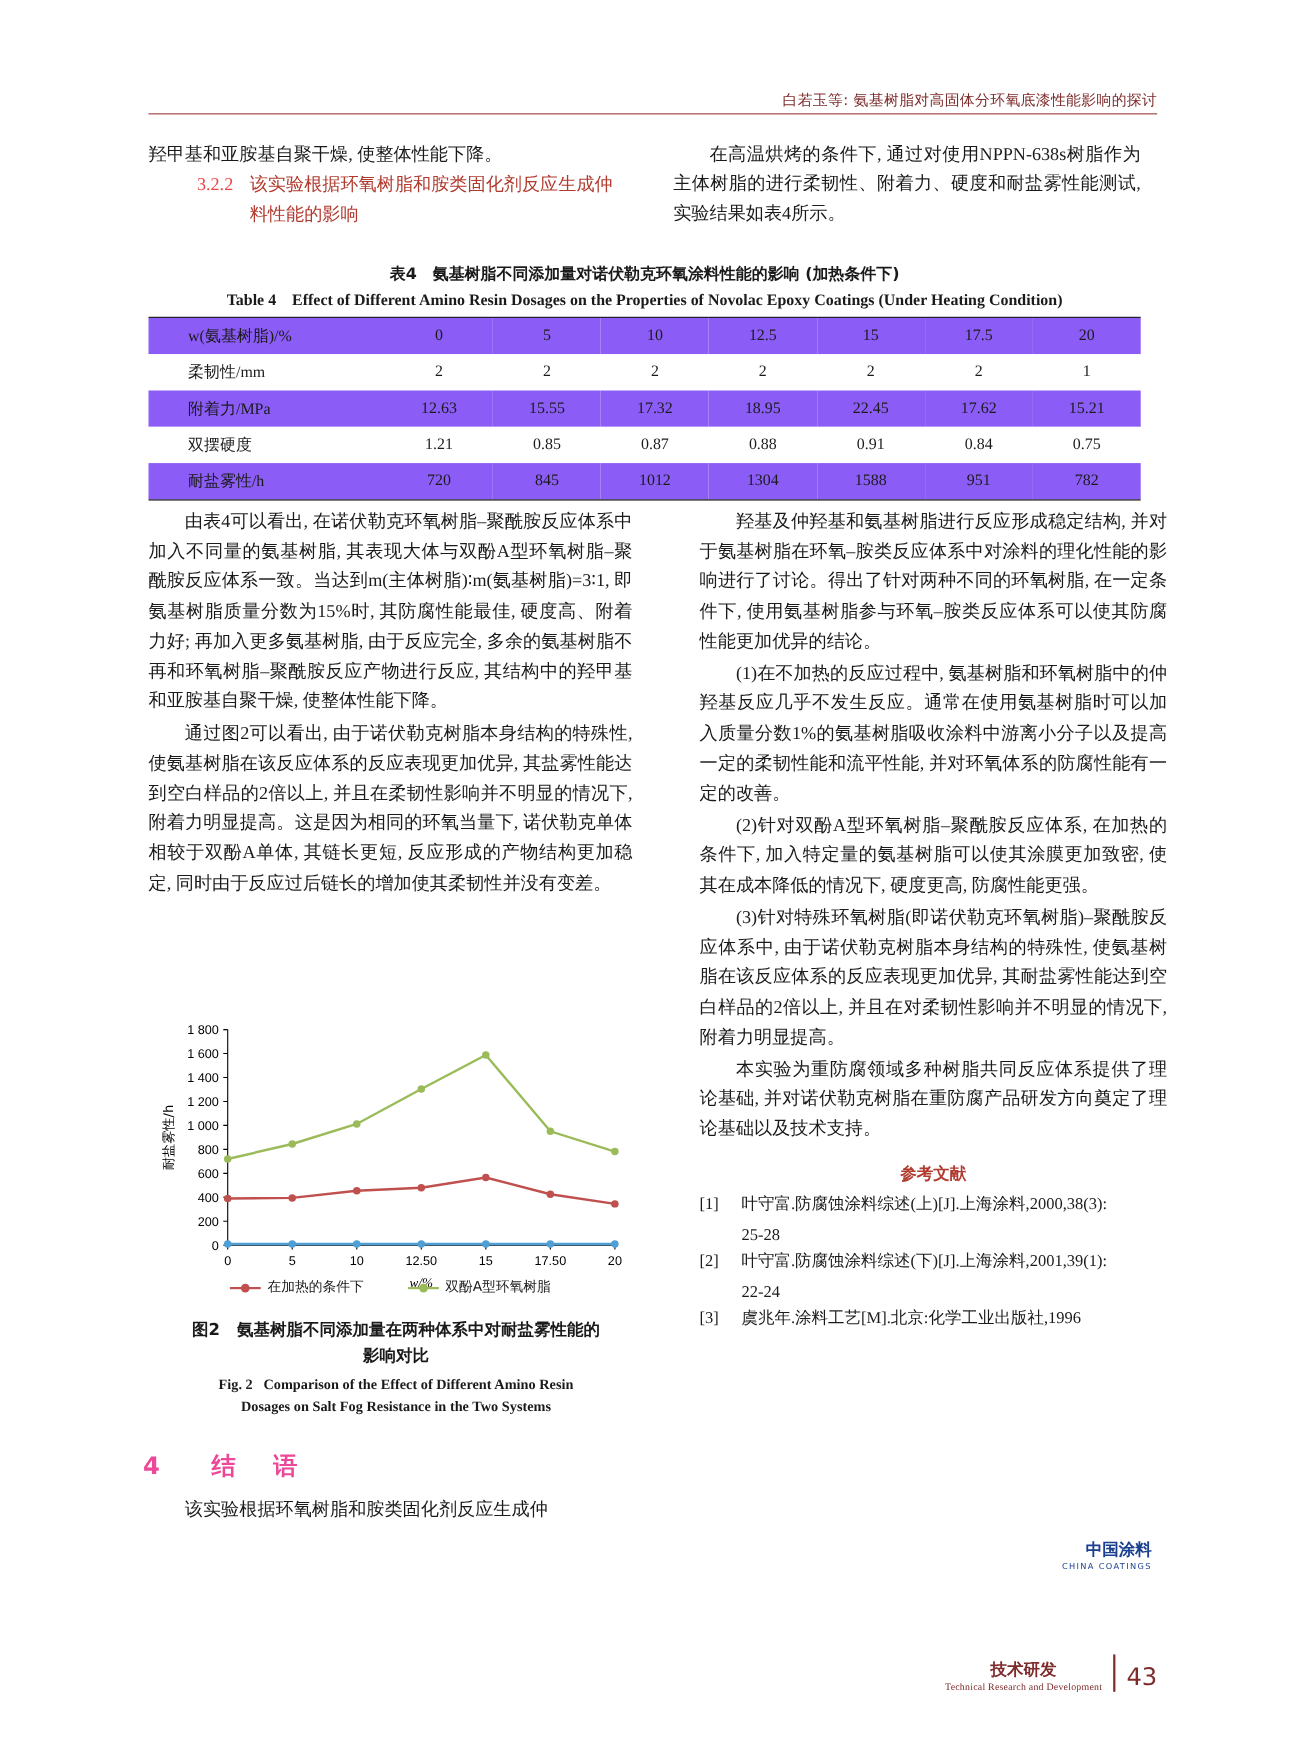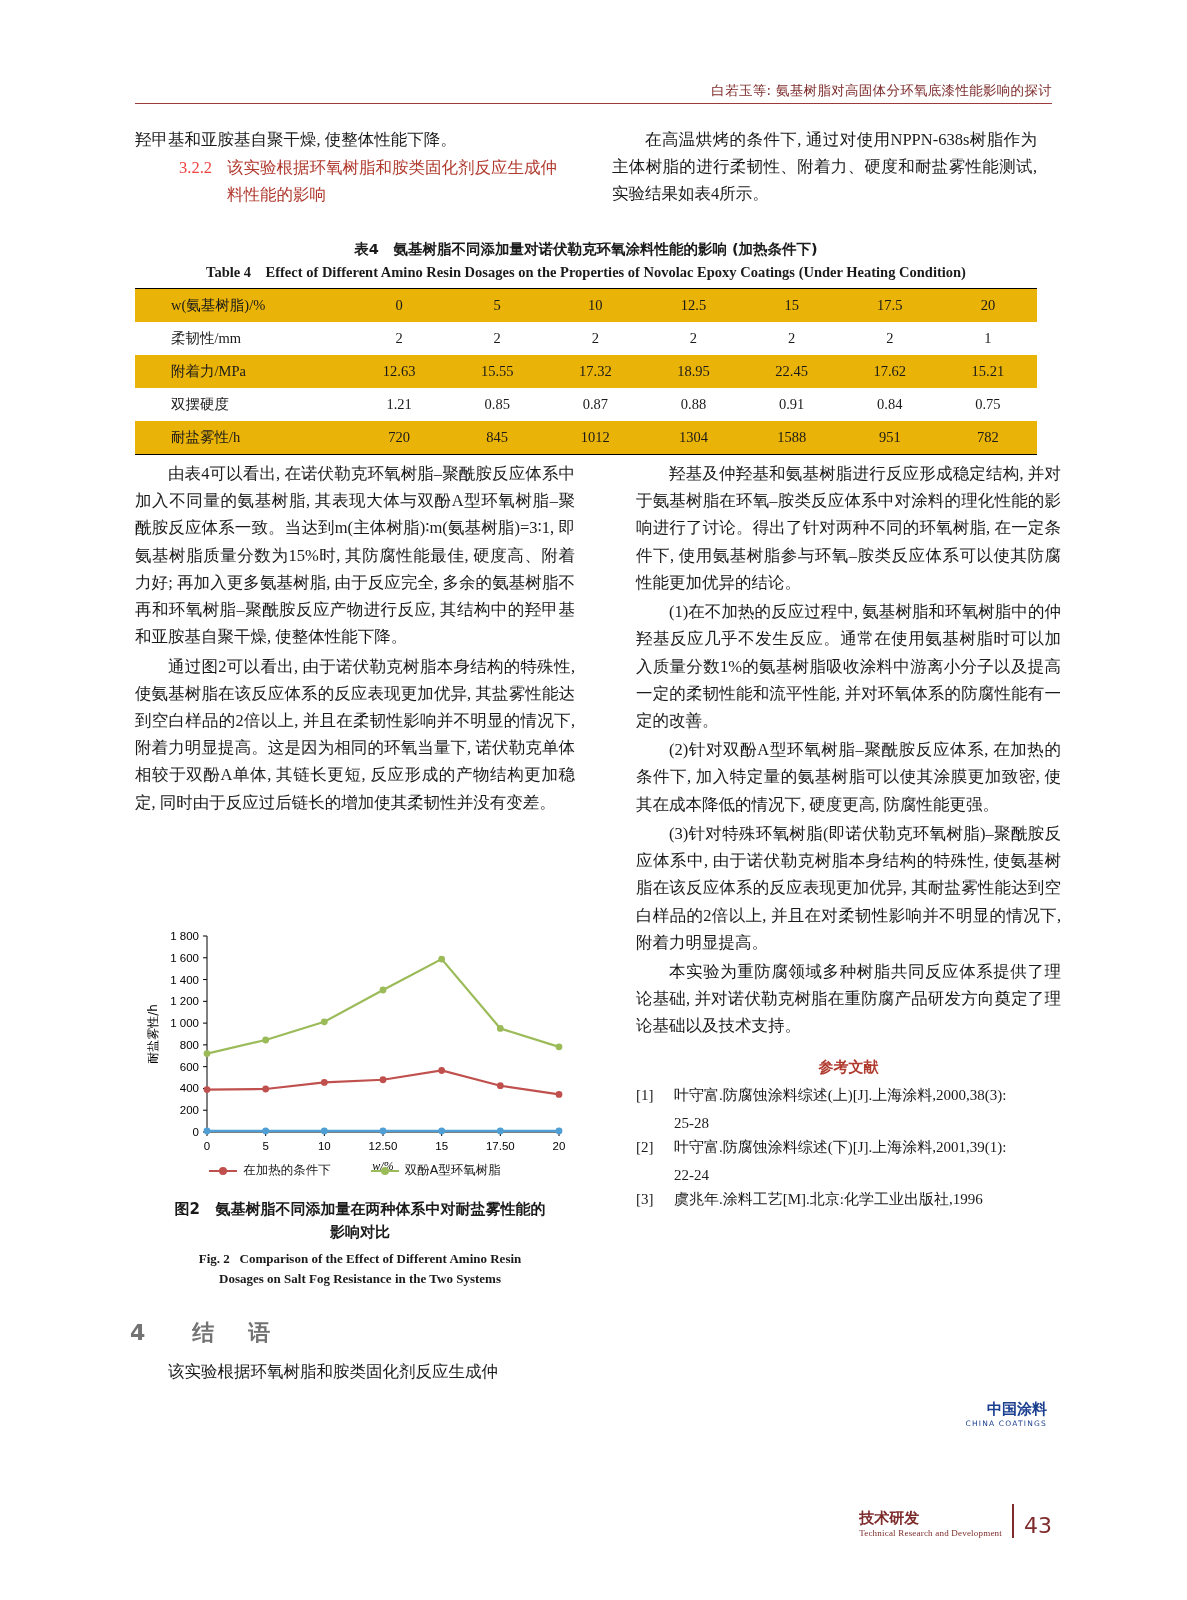--- a/index.html
+++ b/index.html
@@ -82,21 +82,21 @@
   table.data td {
     padding:7px 4px;
     text-align:center;
     border:none;
   }
   table.data td.rowlabel {
     text-align:left;
     padding-left:36px;
     width:215px;
   }
-  tr.shade td { background:#eab308; }
+  tr.shade td { background:#8b5cf6; }
   tr.plain td { background:#ffffff; }
   .tbl-top-rule, .tbl-bottom-rule { height:1px; background:#000; }
   
   .lower-left {
     position:absolute;
     top:460px; left:135px; width:440px;
   }
   .lower-right {
     position:absolute;
     top:460px; left:636px; width:425px;
@@ -119,21 +119,21 @@
   .cap-en {
     font-size:13px; font-weight:bold;
     line-height:1.5; margin-top:6px;
   }
   
   .conc-head {
     position:absolute;
     top:1318px; left:130px;
     font-size:22px;
     font-weight:bold;
-    color:#737373;
+    color:#ec4899;
     font-family:"DejaVu Sans", sans-serif;
     letter-spacing:6px;
     text-align:center;
   }
   .conc-body {
     position:absolute;
     top:1358px; left:135px; width:440px;
   }
   
   .ref-head {
@@ -166,21 +166,21 @@
   }
   .logo-en {
     font-size:7.5px; color:#1b3f8f; letter-spacing:1.2px;
     font-family:"DejaVu Sans", sans-serif;
   }
   .footer {
     position:absolute;
     right:135px; bottom:62px;
     display:flex; align-items:flex-end; gap:10px;
   }
-  .footer-txt { text-align:left;margin-top:27px; }
+  .footer-txt { text-align:center;margin-top:27px; }
   .footer-cn {
     font-size:15px; font-weight:bold; color:#7d2b2b;
     font-family:"DejaVu Sans", sans-serif;
   }
   .footer-en {
     font-size:9px; color:#7d2b2b; letter-spacing:.2px;
   }
   .footer-bar { width:2px; height:34px; background:#7d2b2b; }
   .page-num {
     font-size:22px; color:#7d2b2b;

